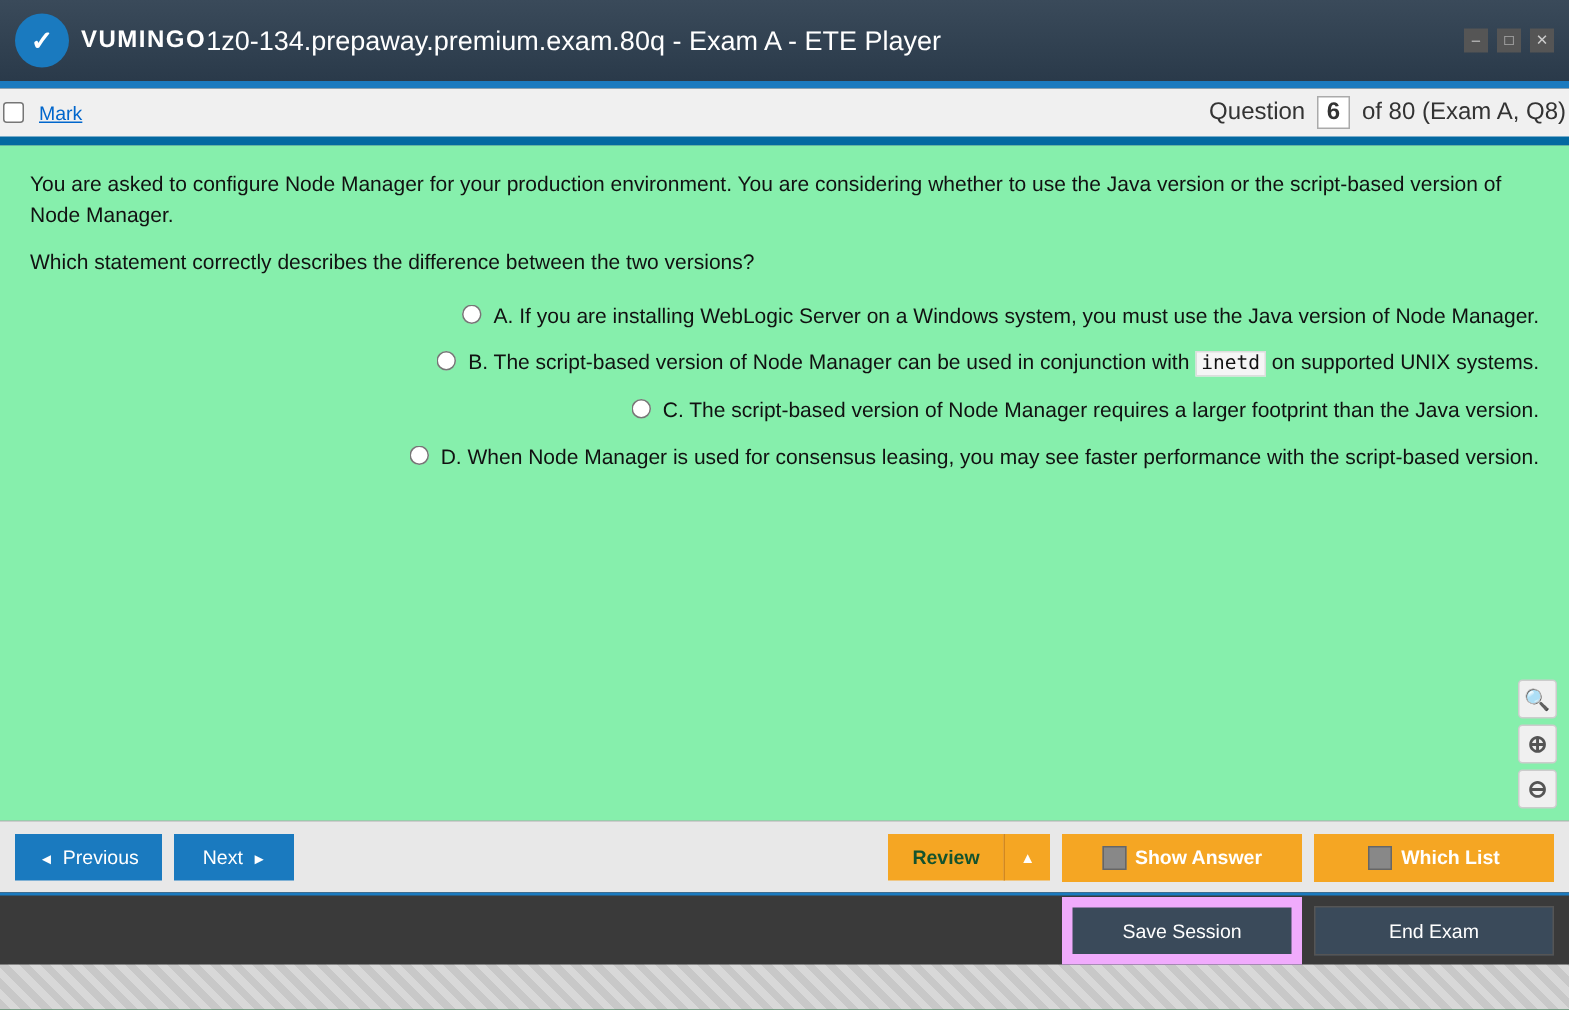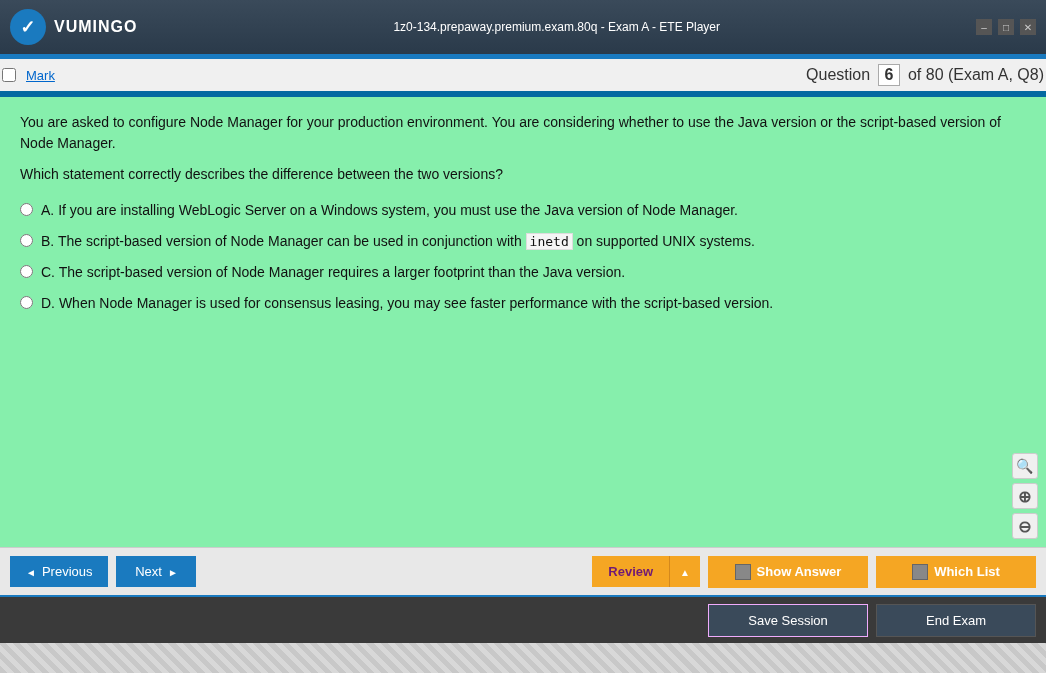--- a/index.html
+++ b/index.html
@@ -20,21 +20,21 @@
       width: 36px; height: 36px;
       background: #1a7abf;
       border-radius: 50%;
       display: flex; align-items: center; justify-content: center;
       position: relative;
     }
     .logo-check {
       color: white; font-size: 18px; font-weight: bold;
     }
     .logo-text { color: white; font-size: 16px; font-weight: bold; letter-spacing: 1px; }
-    .title-text { color: white; font-size: 12px; flex: 1; text-align: center; }
+    .title-text { color: white; font-size: 18px; flex: 1; }
     .win-controls { display: flex; gap: 6px; }
     .win-btn {
       width: 16px; height: 16px;
       background: #555;
       border: none;
       cursor: pointer;
       color: #ccc;
       font-size: 10px;
       display: flex; align-items: center; justify-content: center;
     }
@@ -79,20 +79,21 @@
     }
     .question-text { font-size: 14px; color: #111; line-height: 1.5; margin-bottom: 15px; }
     .question-text p { margin-bottom: 10px; }
 
     .answer-options { margin-top: 5px; }
     .answer-option {
       display: flex;
       align-items: flex-start;
       margin-bottom: 10px;
       gap: 8px;
+      justify-content: flex-end;
     }
     .answer-option input[type="radio"] { margin-top: 3px; cursor: pointer; flex-shrink: 0; }
     .answer-option-text { font-size: 14px; color: #111; line-height: 1.5; }
     .answer-option-text .letter { font-weight: normal; }
     code.inline {
       font-family: monospace;
       background: #f5f5f5;
       border: 1px solid #ddd;
       padding: 0 3px;
       font-size: 13px;
@@ -147,21 +148,21 @@
       cursor: pointer;
       font-size: 13px;
       display: flex; align-items: center; gap: 6px;
       min-width: 80px;
       justify-content: center;
     }
 
     .review-btn-group { display: flex; margin-left: auto; }
     .review-btn {
       background: #f5a623;
-      color: #701a75;
+      color: #14532d;
       border: none;
       padding: 8px 16px;
       cursor: pointer;
       font-size: 13px;
       font-weight: bold;
     }
     .review-dropdown {
       background: #f5a623;
       color: white;
       border: none;
@@ -199,21 +200,21 @@
       width: 16px; height: 16px;
       background: #888;
       border: 1px solid #666;
       display: inline-block;
       flex-shrink: 0;
     }
 
     .save-session-btn {
       background: #3a4a5a;
       color: white;
-      border: 1px solid #f0abfc;
+      border: 7px solid #f0abfc;
       padding: 8px 20px;
       cursor: pointer;
       font-size: 13px;
       min-width: 160px;
       text-align: center;
     }
     .end-exam-btn {
       background: #3a4a5a;
       color: white;
       border: 1px solid #555;

